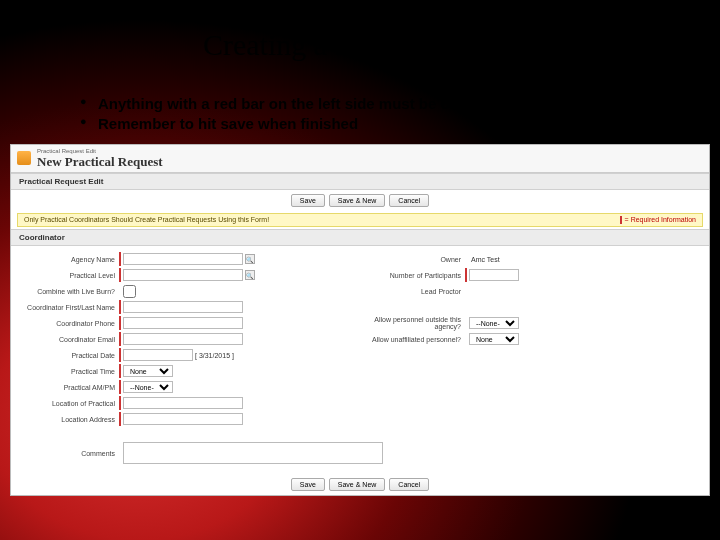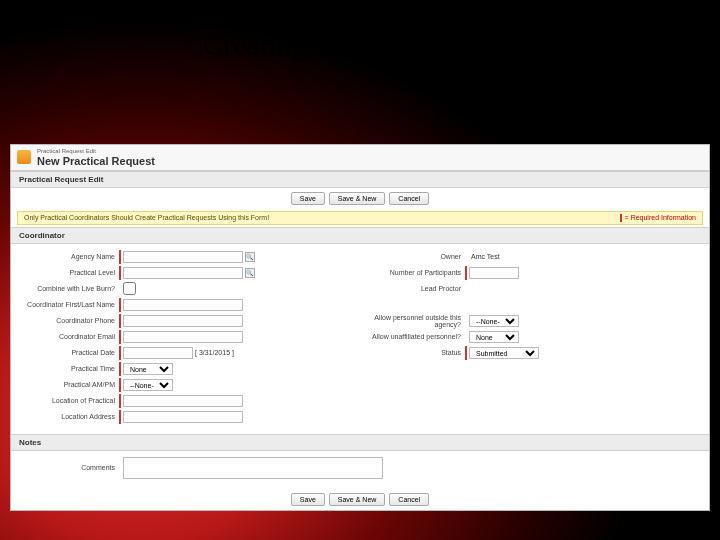--- a/index.html
+++ b/index.html
@@ -28,21 +28,21 @@
     border: 1px solid #bbb;
   }
   .app-header {
     display: flex; align-items: center; gap: 6px;
     padding: 3px 6px; border-bottom: 1px solid #ccc;
     background: #f7f7f7;
   }
   .app-logo { width: 14px; height: 14px; background: linear-gradient(#ffb347,#e58e1a); border-radius: 2px; }
   .app-titlebox { line-height: 1.1; }
   .app-sub { font-size: 6px; color: #666; }
-  .app-title { font-size: 11px; font-weight: 700; color: #333; }
+  .app-title { font-size: 13px; font-weight: 700; color: #333; font-family: Liberation Serif, serif; }
   .section-bar {
     background: #ececec; border-top: 1px solid #d0d0d0; border-bottom: 1px solid #d0d0d0;
     padding: 3px 8px; font-weight: 700; font-size: 8px; color: #333;
   }
   .toolbar {
     display: flex; justify-content: center; gap: 4px; padding: 4px 0;
     background: #fff;
   }
   .btn {
     font-size: 7px; padding: 2px 8px;
@@ -79,20 +79,24 @@
     width: 260px; height: 22px; font-size: 7px; border: 1px solid #bbb; resize: none;
   }
 </style>
 </head>
 <body>
 
 <div class="slide">
 
   <div class="slide-title">Creating a Practical Exam</div>
 
+  <ul class="bullets">
+    <li>Anything with a red bar on the left side must be completed</li>
+    <li>Remember to hit save when finished</li>
+  </ul>
 
   <div class="app">
 
     <div class="app-header">
       <div class="app-logo"></div>
       <div class="app-titlebox">
         <div class="app-sub">Practical Request Edit</div>
         <div class="app-title">New Practical Request</div>
       </div>
     </div>
@@ -219,32 +223,24 @@
         </div>
 
         <div class="field">
           <label>Allow unaffiliated personnel?</label>
           <span class="noreq"></span>
           <select class="w-sm">
             <option>None</option>
           </select>
         </div>
 
-        <div class="field">
-          <label>Status</label>
-          <span class="req-mark"></span>
-          <select class="w-md">
-            <option>Submitted</option>
-          </select>
-        </div>
-
-      </div>
-    </div>
-
-    <div class="section-bar">Notes</div>
+
+      </div>
+    </div>
+
 
     <div class="notes-body">
       <div class="field">
         <label>Comments</label>
         <span class="noreq"></span>
         <textarea style=""></textarea>
       </div>
     </div>
 
     <div class="toolbar">

